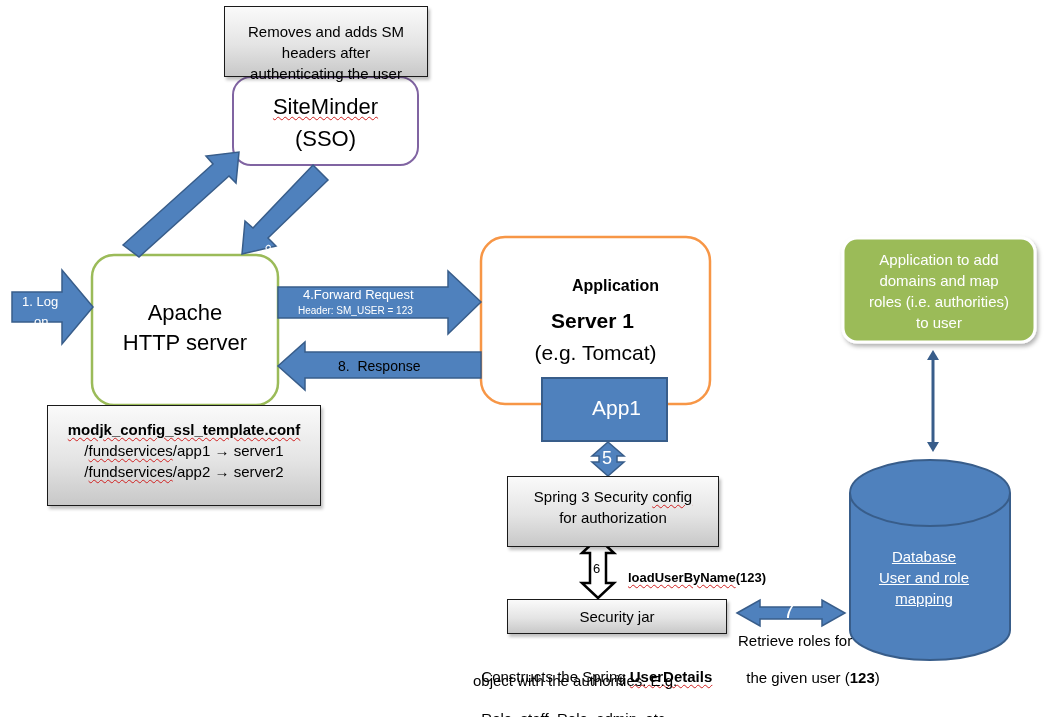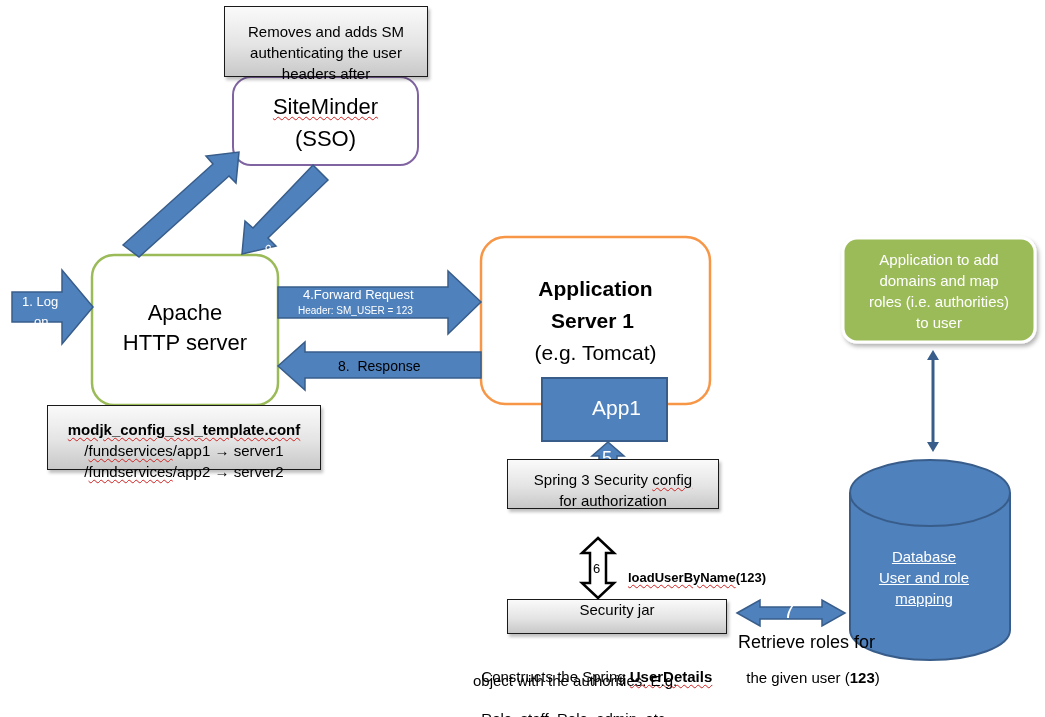--- a/index.html
+++ b/index.html
@@ -64,33 +64,33 @@
 
   <g>
     <line x1="933" y1="357" x2="933" y2="446" stroke="#385d8a" stroke-width="3"></line>
     <polygon points="933,350 927,360 939,360" fill="#385d8a"></polygon>
     <polygon points="933,452 927,442 939,442" fill="#385d8a"></polygon>
   </g>
 </svg>
 
 <div class="abs gray-box" style="left:224px; top:6px; width:204px; height:71px; padding-top:14px; font-size:15px; line-height:21px;">
   <div>Removes and adds SM</div>
+  <div>headers after</div>
   <div>authenticating the user</div>
-  <div>headers after</div>
 </div>
 
 <div class="lbl" style="left:233px; width:185px; top:94px; text-align:center; font-size:22px;">
   <span class="spell">SiteMinder</span>
 </div>
 <div class="lbl" style="left:233px; width:185px; top:126px; text-align:center; font-size:22px;">(SSO)</div>
 
 <div class="lbl" style="left:92px; width:186px; top:300px; text-align:center; font-size:22px;">Apache</div>
 <div class="lbl" style="left:92px; width:186px; top:330px; text-align:center; font-size:22px;">HTTP server</div>
 
-<div class="lbl" style="left:481px; width:229px; top:277px; text-align:center; font-size:21px; font-weight:bold;">Application</div>
+<div class="lbl" style="left:481px; width:229px; top:277px; text-align:center; font-size:16px; font-weight:bold;padding-left:20px;">Application</div>
 <div class="lbl" style="left:481px; width:181px; top:309px; text-align:center; font-size:21px; font-weight:bold;margin-left:21px;">Server 1</div>
 <div class="lbl" style="left:481px; width:229px; top:341px; text-align:center; font-size:21px;">(e.g. Tomcat)</div>
 
 <div class="lbl" style="left:542px; width:149px; top:396px; text-align:center; font-size:21px; color:#fff;">App1</div>
 
 <div class="lbl" style="left:22px; top:294px; font-size:13px; color:#fff;">1. Log</div>
 <div class="lbl" style="left:34px; top:314px; font-size:13px; color:#fff;">on</div>
 
 <div class="lbl" style="left:131px; top:195px; font-size:13px; color:#fff; transform: rotate(-42deg); transform-origin: 0 0;">2. Authenticate</div>
 
@@ -100,52 +100,52 @@
 <div class="lbl" style="left:298px; top:305px; font-size:10px; color:#fff;">Header: SM_USER = 123</div>
 
 <div class="lbl" style="left:338px; top:358px; font-size:14px; color:#000000; white-space:pre;">8.  Response</div>
 
 <div class="lbl" style="left:602px; top:448px; font-size:18px; color:#fff;">5</div>
 
 <div class="lbl" style="left:593px; top:561px; font-size:13px; color:#000;">6</div>
 
 <div class="lbl" style="left:783px; top:598px; font-size:22px; color:#fff;">7</div>
 
-<div class="abs gray-box" style="left:47px; top:405px; width:274px; height:65px; padding-top:13px; font-size:15px; line-height:21px;">
+<div class="abs gray-box" style="left:47px; top:405px; width:274px; height:101px; padding-top:13px; font-size:15px; line-height:21px;">
   <div style="font-weight:bold;">
     <span class="spell">modjk_config_ssl_template.conf</span>
   </div>
   <div>
     <span>/</span><span class="spell">fundservices</span><span>/app1</span>
     <span style="font-weight:bold;">→</span>
     <span>server1</span>
   </div>
   <div>
     <span>/</span><span class="spell">fundservices</span><span>/app2</span>
     <span style="font-weight:bold;">→</span>
     <span>server2</span>
   </div>
 </div>
 
-<div class="abs gray-box" style="left:507px; top:459px; width:212px; height:50px; padding-top:9px; font-size:15px; line-height:21px;">
+<div class="abs gray-box" style="left:507px; top:476px; width:212px; height:71px; padding-top:9px; font-size:15px; line-height:21px;">
   <div>
     <span style="white-space:pre;">Spring 3 Security </span><span class="spell">config</span>
   </div>
   <div>for authorization</div>
 </div>
 
-<div class="abs gray-box" style="left:507px; top:599px; width:220px; height:35px; font-size:15px; line-height:20px;">
+<div class="abs gray-box" style="left:507px; top:599px; width:220px; height:35px; padding-top:7px; font-size:15px; line-height:20px;">
   <span>Security jar</span>
 </div>
 
 <div class="lbl" style="left:628px; top:570px; font-size:13px; font-weight:bold;">
   <span class="spell">loadUserByName</span><span>(123)</span>
 </div>
 
-<div class="lbl" style="left:738px; top:632px; font-size:18px;">Retrieve roles for</div>
+<div class="lbl" style="left:738px; top:632px; font-size:15px;">Retrieve roles for</div>
 <div class="lbl" style="left:738px; top:652px; font-size:15px; white-space:pre;">
   <span>the given user (</span><b>123</b><span>)</span>
 </div>
 
 <div class="lbl" style="left:473px; top:651px; font-size:15px; white-space:pre;">
   <span>Constructs the Spring </span><b class="spell">UserDetails</b>
 </div>
 <div class="lbl" style="left:473px; top:672px; font-size:15px;">object with the authorities. E.g.</div>
 <div class="lbl" style="left:473px; top:693px; font-size:15px; white-space:pre;">
   <span class="spell">Role_staff</span><span>, </span><span class="spell">Role_admin</span><span>, etc</span>

